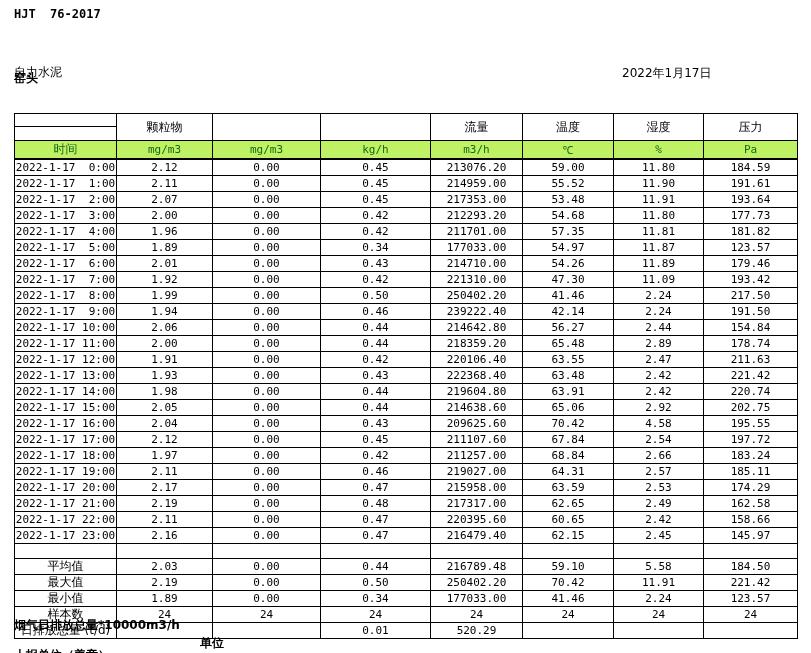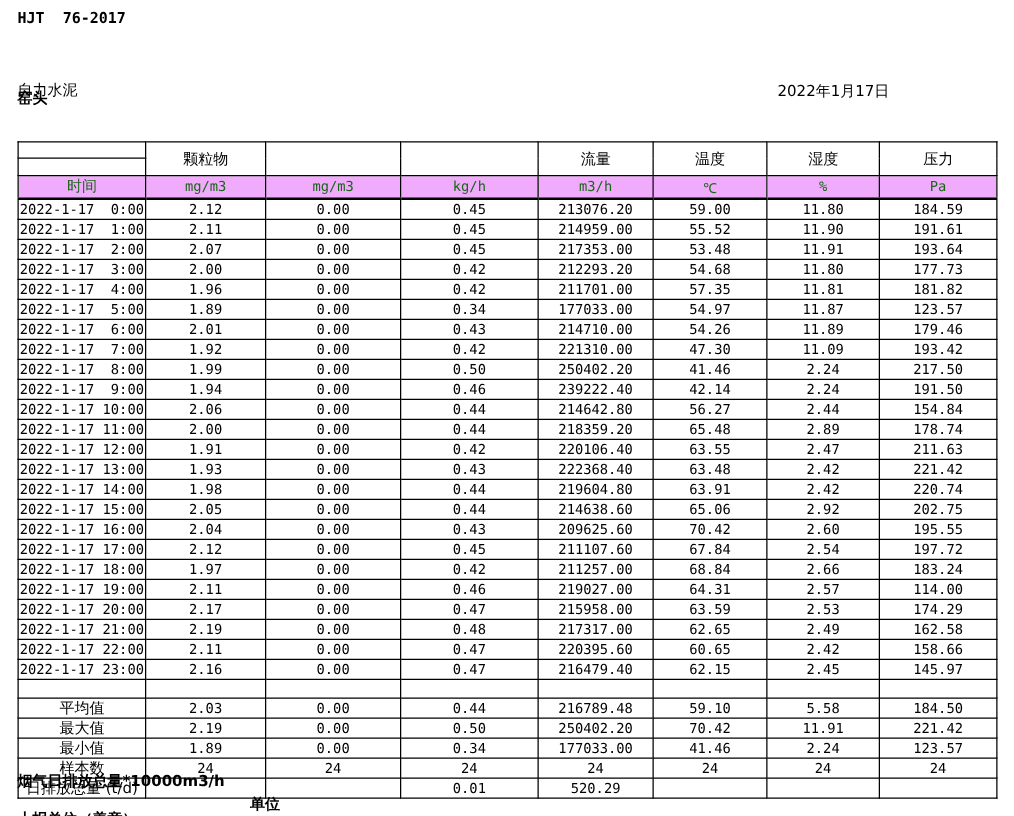--- a/index.html
+++ b/index.html
@@ -31,21 +31,21 @@
     border:1px solid #000; text-align:center; vertical-align:middle;
     padding:0; overflow:hidden; white-space:pre;
     font-family:"DejaVu Sans Mono", monospace;
   }
   tr.group-row-top td, tr.group-row-bottom td {
     font-family:"DejaVu Sans","Liberation Sans",sans-serif; font-size:12px;
   }
   tr.group-row-top td { height:13px; }
   tr.group-row-bottom td { height:14px; }
   tr.unit-row td {
-    height:16px; background:#f0abfc; color:#196619;
+    height:16px; background:#bef264; color:#196619;
     border-bottom:2px solid #000; font-size:11px;margin-top:30px;
   }
   tr.unit-row td:first-child { font-family:"DejaVu Sans","Liberation Sans",sans-serif; font-size:12px; }
   tr.data-row td { height:15px; line-height:15px; }
   tr.spacer-row td { height:15px; }
   tr.summary-row td { height:15px; line-height:15px; }
   tr.summary-row td:first-child { font-family:"DejaVu Sans","Liberation Sans",sans-serif; font-size:12px;margin-left:18px; }
 
   .foot-note { position:absolute; left:14px; top:617px; font-weight:bold; font-size:12px; white-space:pre; }
   .foot-report-unit { position:absolute; left:14px; top:635px; font-weight:bold; font-size:12px;margin-top:12px; }
@@ -258,21 +258,21 @@
           <td>2.92</td>
           <td>202.75</td>
         </tr>
         <tr class="data-row">
           <td>2022-1-17 16:00</td>
           <td>2.04</td>
           <td>0.00</td>
           <td>0.43</td>
           <td>209625.60</td>
           <td>70.42</td>
-          <td>2.60</td>
+          <td>4.58</td>
           <td>195.55</td>
         </tr>
         <tr class="data-row">
           <td>2022-1-17 17:00</td>
           <td>2.12</td>
           <td>0.00</td>
           <td>0.45</td>
           <td>211107.60</td>
           <td>67.84</td>
           <td>2.54</td>
@@ -289,21 +289,21 @@
           <td>183.24</td>
         </tr>
         <tr class="data-row">
           <td>2022-1-17 19:00</td>
           <td>2.11</td>
           <td>0.00</td>
           <td>0.46</td>
           <td>219027.00</td>
           <td>64.31</td>
           <td>2.57</td>
-          <td>114.00</td>
+          <td>185.11</td>
         </tr>
         <tr class="data-row">
           <td>2022-1-17 20:00</td>
           <td>2.17</td>
           <td>0.00</td>
           <td>0.47</td>
           <td>215958.00</td>
           <td>63.59</td>
           <td>2.53</td>
           <td>174.29</td>

